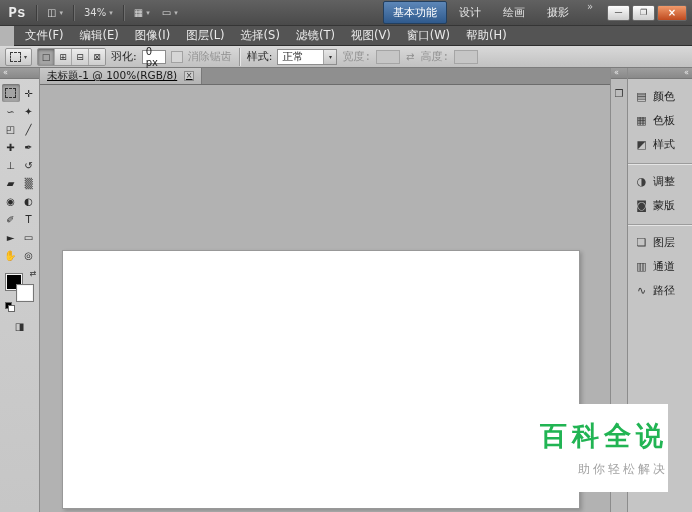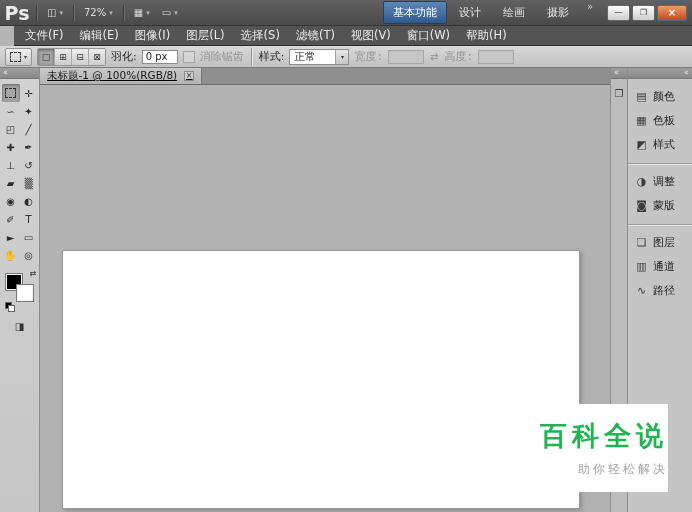--- a/index.html
+++ b/index.html
@@ -4,21 +4,21 @@
 <style>
   html,body{margin:0;padding:0;background:#e9e9e9;}
   #app{position:relative;width:692px;height:512px;overflow:hidden;background:#b4b4b4;
        font-family:"DejaVu Sans","Liberation Sans",sans-serif;font-size:11px;
        -webkit-user-select:none;user-select:none;}
   
   .titlebar{position:absolute;top:0;left:0;right:0;height:26px;box-sizing:border-box;
     background:linear-gradient(#616161,#4a4a4a);border-bottom:1px solid #353535;
     display:flex;align-items:center;color:#ddd;padding:0 3px;gap:2px;}
   .logo{width:28px;height:20px;display:flex;align-items:center;justify-content:center;
-    font-weight:bold;font-size:19px;color:#ececec;}
+    font-weight:bold;font-size:14px;color:#ececec;font-family:Liberation Mono, monospace;}
   .vsep{width:1px;height:16px;background:#3c3c3c;box-shadow:1px 0 0 #6e6e6e;margin:0 3px;}
   .appbtn{display:flex;align-items:center;gap:3px;padding:2px 5px;border-radius:2px;
     color:#dcdcdc;font-size:10px;}
   .appbtn .caret{font-size:7px;color:#b8b8b8;}
   .ws-group{margin-left:auto;display:flex;align-items:flex-start;gap:2px;}
   .wsbtn{padding:3px 9px;font-size:11px;color:#e4e4e4;border:1px solid transparent;border-radius:2px;}
   .wsbtn.active{background:linear-gradient(#5d87b8,#2f5a8d);border-color:#233f5e;color:#fff;}
   .overflow{color:#cfcfcf;font-size:10px;margin:0 6px;}
   .winbtns{display:flex;gap:2px;margin:0 2px 0 6px;}
   .winbtn{width:21px;height:14px;display:flex;align-items:center;justify-content:center;
@@ -39,21 +39,21 @@
     border:1px solid #949494;border-radius:2px;background:linear-gradient(#f0f0f0,#cacaca);}
   .dash-box{width:9px;height:8px;border:1px dashed #3a3a3a;display:inline-block;}
   .tp-caret{font-size:6px;color:#444;}
   .modes{display:flex;border:1px solid #949494;border-radius:2px;overflow:hidden;}
   .modebtn{width:16px;height:16px;display:flex;align-items:center;justify-content:center;
     font-size:9px;color:#333;background:linear-gradient(#ececec,#cecece);border-right:1px solid #a8a8a8;}
   .modebtn:last-child{border-right:none;}
   .modebtn.active{background:#a4a4a4;box-shadow:inset 0 1px 3px rgba(0,0,0,.45);}
   .opt-label{font-size:11px;white-space:nowrap;}
   .opt-label.disabled{color:#929292;font-family:Liberation Mono, monospace;}
-  .txtinput{width:36px;height:14px;box-sizing:border-box;background:#fff;border:1px solid #8d8d8d;
+  .txtinput{width:24px;height:14px;box-sizing:border-box;background:#fff;border:1px solid #8d8d8d;
     font-size:10px;display:flex;align-items:center;padding:0 3px;}
   .txtinput.disabled{background:#c6c6c6;border-color:#a5a5a5;color:#999;}
   .checkbox{width:10px;height:10px;background:#d6d6d6;border:1px solid #a2a2a2;}
   .select{width:60px;height:16px;box-sizing:border-box;background:#fff;border:1px solid #8d8d8d;
     display:flex;align-items:center;justify-content:space-between;padding:0 0 0 4px;font-size:10.5px;}
   .sel-caret{width:12px;height:100%;background:linear-gradient(#e8e8e8,#c6c6c6);
     border-left:1px solid #a2a2a2;display:flex;align-items:center;justify-content:center;
     font-size:6px;color:#333;}
   .vdiv{width:1px;height:18px;background:#979797;box-shadow:1px 0 0 #e6e6e6;margin:0 2px;}
   .swapbtn{font-size:10px;color:#8e8e8e;padding:0 1px;}
@@ -119,21 +119,21 @@
 
   <div class="titlebar">
     <div class="logo">Ps</div>
     <div class="vsep"></div>
     <div class="appbtn">
       <span>◫</span>
       <span class="caret">▾</span>
     </div>
     <div class="vsep"></div>
     <div class="appbtn">
-      <span>72%</span>
+      <span>34%</span>
       <span class="caret">▾</span>
     </div>
     <div class="vsep"></div>
     <div class="appbtn">
       <span>▦</span>
       <span class="caret">▾</span>
     </div>
     <div class="appbtn">
       <span>▭</span>
       <span class="caret">▾</span>

